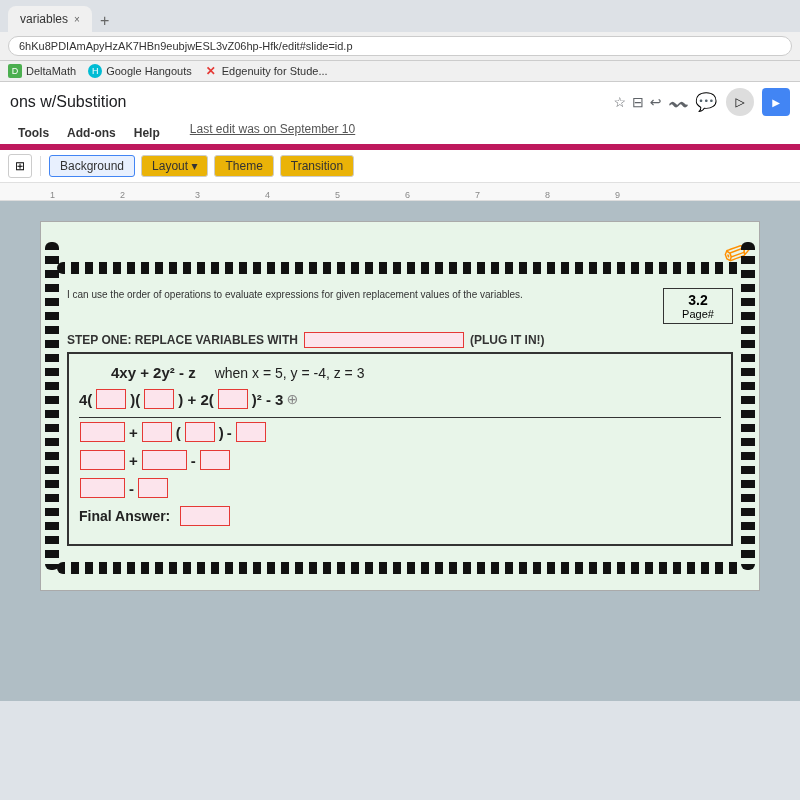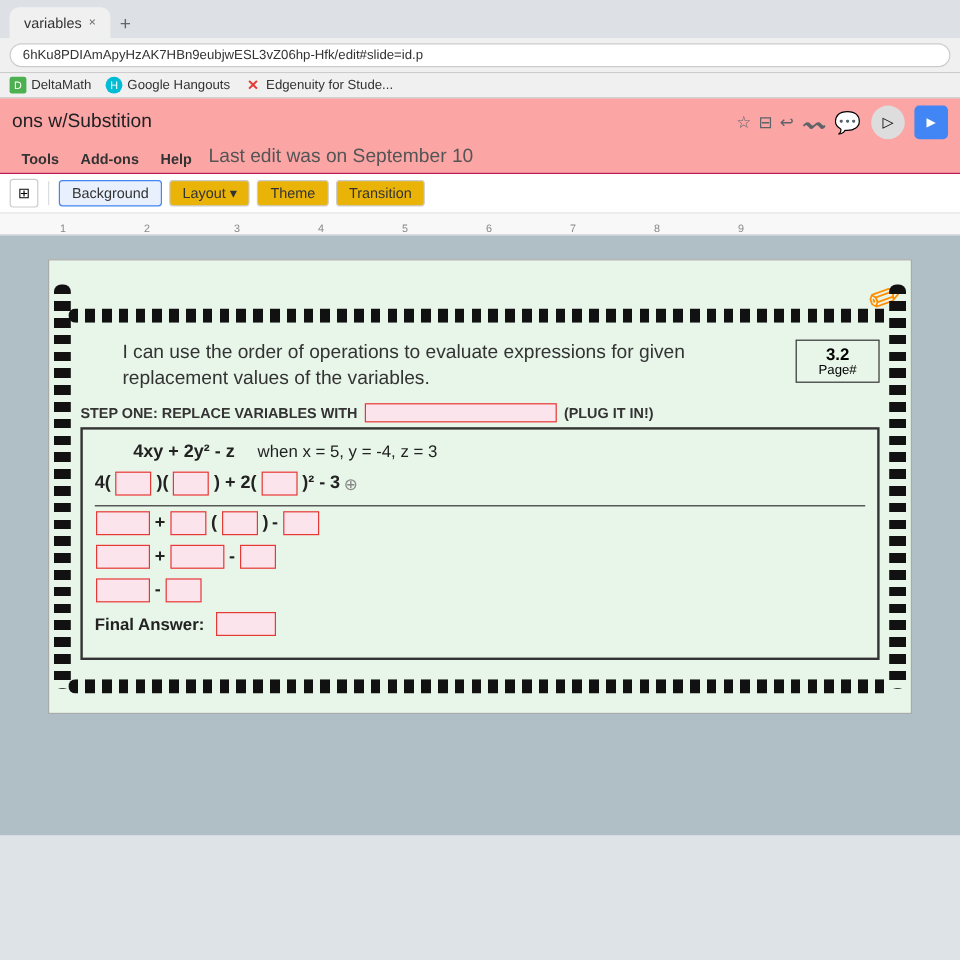--- a/index.html
+++ b/index.html
@@ -99,22 +99,22 @@
       justify-content: center;
       font-size: 9px;
     }
 
     .deltamath-icon { background: #4CAF50; color: white; }
     .hangouts-icon { background: #00BCD4; color: white; border-radius: 50%; }
     .edgenuity-icon { color: #e53935; font-weight: bold; font-size: 12px; }
 
     
     .slides-header {
-      background: #fca5a5;
-      border-bottom: 1px solid #be185d;
+      background: #ffffff;
+      border-bottom: 6px solid #be185d;
     }
 
     .slides-title-bar {
       display: flex;
       align-items: center;
       padding: 6px 10px;
       gap: 8px;
     }
 
     .slides-title {
@@ -144,24 +144,25 @@
     .menu-item {
       font-size: 12px;
       color: #333;
       padding: 4px 8px;
       cursor: pointer;
       border-radius: 3px;
       font-weight: bold;
     }
 
     .last-edit {
-      font-size: 16px;
+      font-size: 12px;
       color: #555;
-      cursor: pointer;
-      margin-left: 4px;
+      text-decoration: underline;
+      cursor: pointer;
+      margin-left: 20px;
     }
 
     
     .toolbar {
       background: white;
       display: flex;
       align-items: center;
       padding: 4px 8px;
       gap: 6px;
       border-bottom: 1px solid #e0e0e0;
@@ -238,25 +239,24 @@
 
     
     .header-row {
       display: flex;
       align-items: flex-start;
       margin-bottom: 8px;
       gap: 8px;
     }
 
     .learning-objective {
-      font-size: 16px;
+      font-size: 10px;
       color: #333;
       flex: 1;
       line-height: 1.4;
-      margin-left: 35px;
     }
 
     .page-box {
       border: 1px solid #333;
       padding: 3px 8px;
       font-size: 12px;
       text-align: center;
       white-space: nowrap;
       min-width: 70px;
     }

